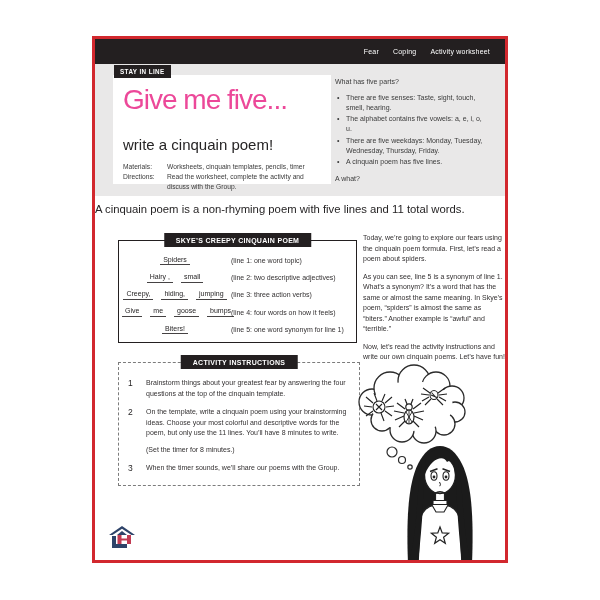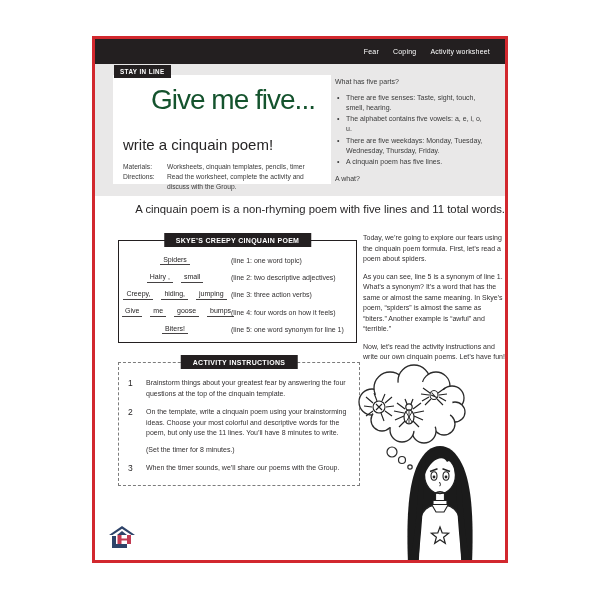--- a/index.html
+++ b/index.html
@@ -28,34 +28,34 @@
   }
   .stay-badge {
     position: absolute; left: 19px; top: 26px; background: #231f20; color: #fff;
     font-size: 6.3px; font-weight: bold; letter-spacing: .4px; padding: 3px 6px;
     z-index: 3;
   }
   .title-card {
     position: absolute; left: 18px; top: 36px; width: 218px; height: 109px;
     background: #fff; padding: 9px 10px 0 10px; z-index: 2;
   }
-  .title-card h1 { font-size: 28px; font-weight: 400; letter-spacing: -1px; color: #14532d; margin-left: 28px; }
+  .title-card h1 { font-size: 28px; font-weight: 400; letter-spacing: -1px; color: #ec4899; }
   .title-card h2 { font-size: 15px; font-weight: 400; color: #262425; margin-top: 20px; }
   .meta { margin-top: 9px; }
   .meta-row { display: grid; grid-template-columns: 44px 1fr; font-size: 6.7px; line-height: 1.5; color: #3a3a3a; }
 
   .header-right { position: absolute; left: 240px; top: 39px; width: 154px; color: #3a3a3a; }
   .header-right .question { font-size: 7px; margin-bottom: 8px; }
   .header-right ul { list-style: none; }
   .header-right li { font-size: 7px; line-height: 1.45; padding-left: 11px; position: relative; margin-bottom: 1px; }
   .header-right li::before { content: "\2022"; position: absolute; left: 2px; top: 0; }
   .header-right .followup { font-size: 7px; margin-top: 8px; }
 
   .intro {
-    position: absolute; left: 0; right: 0; top: 164px; text-align: right;
+    position: absolute; left: 0; right: 0; top: 164px; text-align: left;
     font-size: 11.3px; color: #262425;
   }
 
   .ribbon {
     position: absolute; top: -8px; left: 50%; transform: translateX(-50%);
     background: #231f20; color: #fff; font-size: 7px; font-weight: bold;
     letter-spacing: .3px; padding: 3.5px 12px; white-space: nowrap; z-index: 2;
   }
 
   

